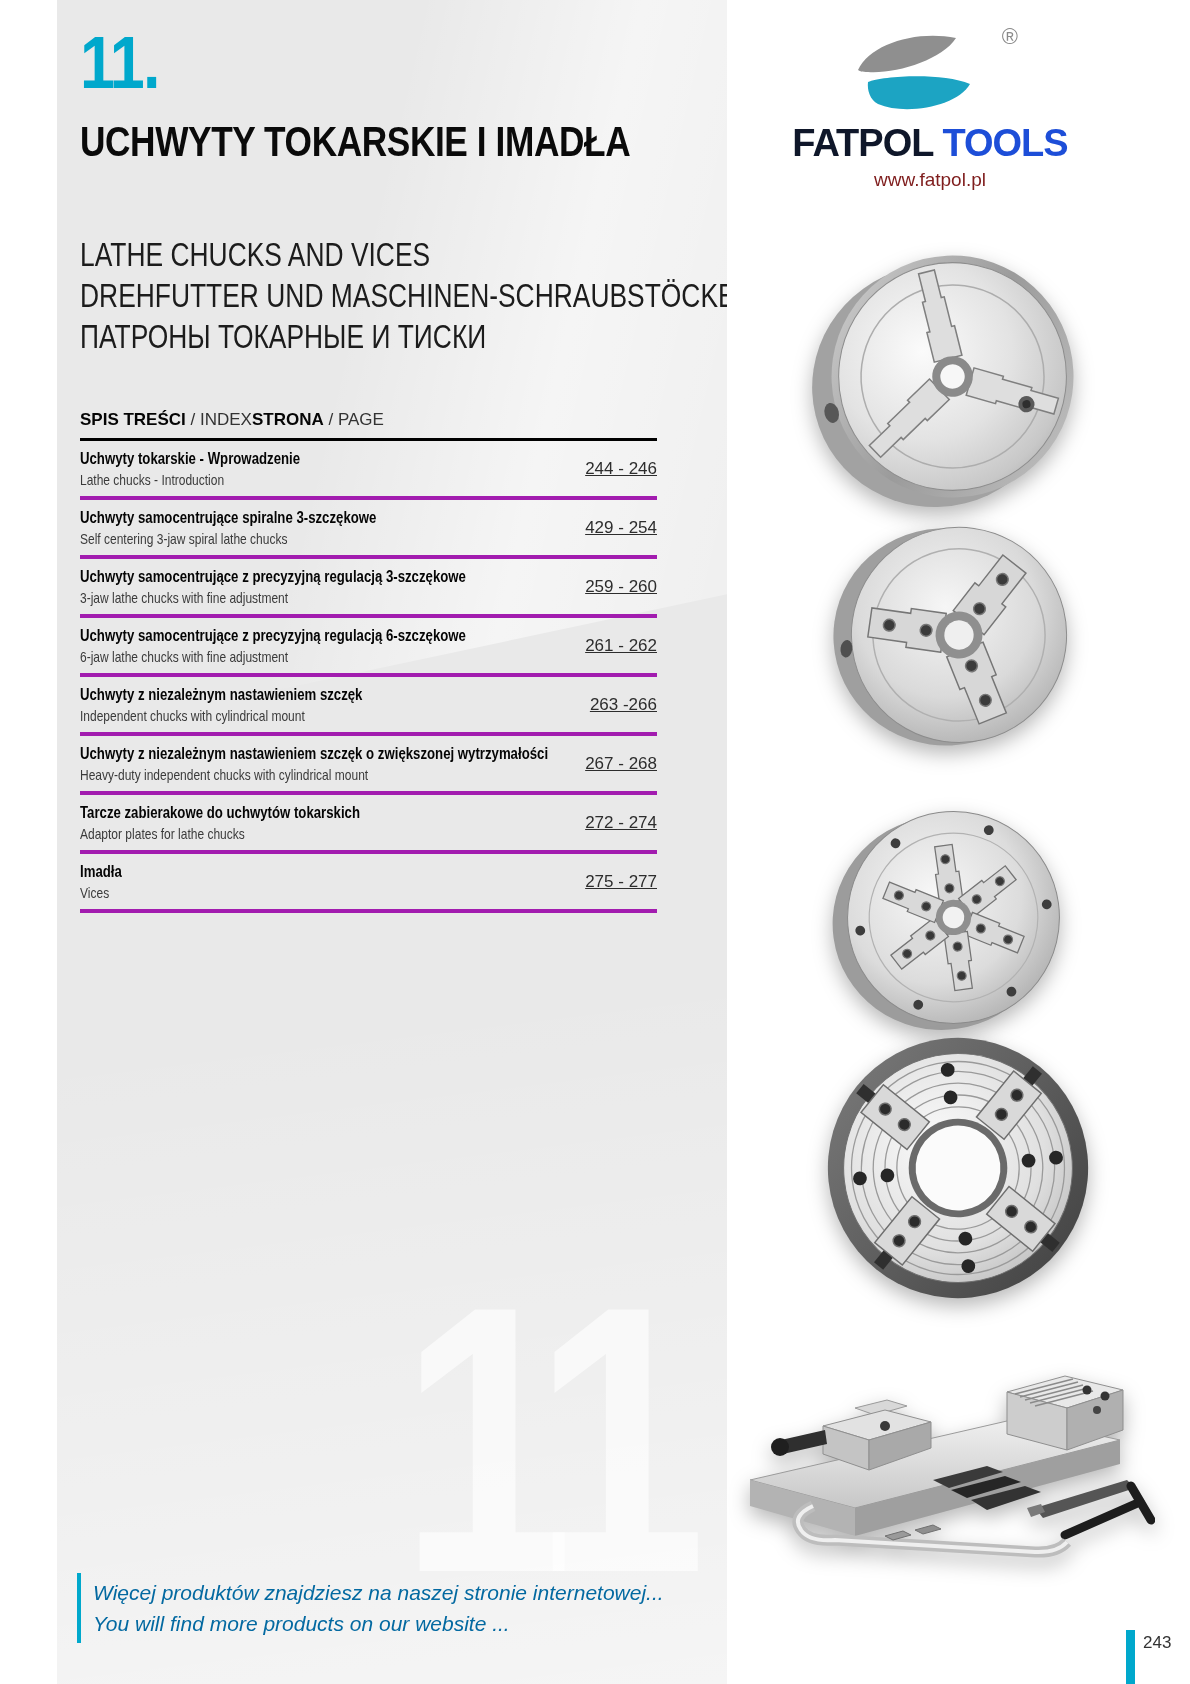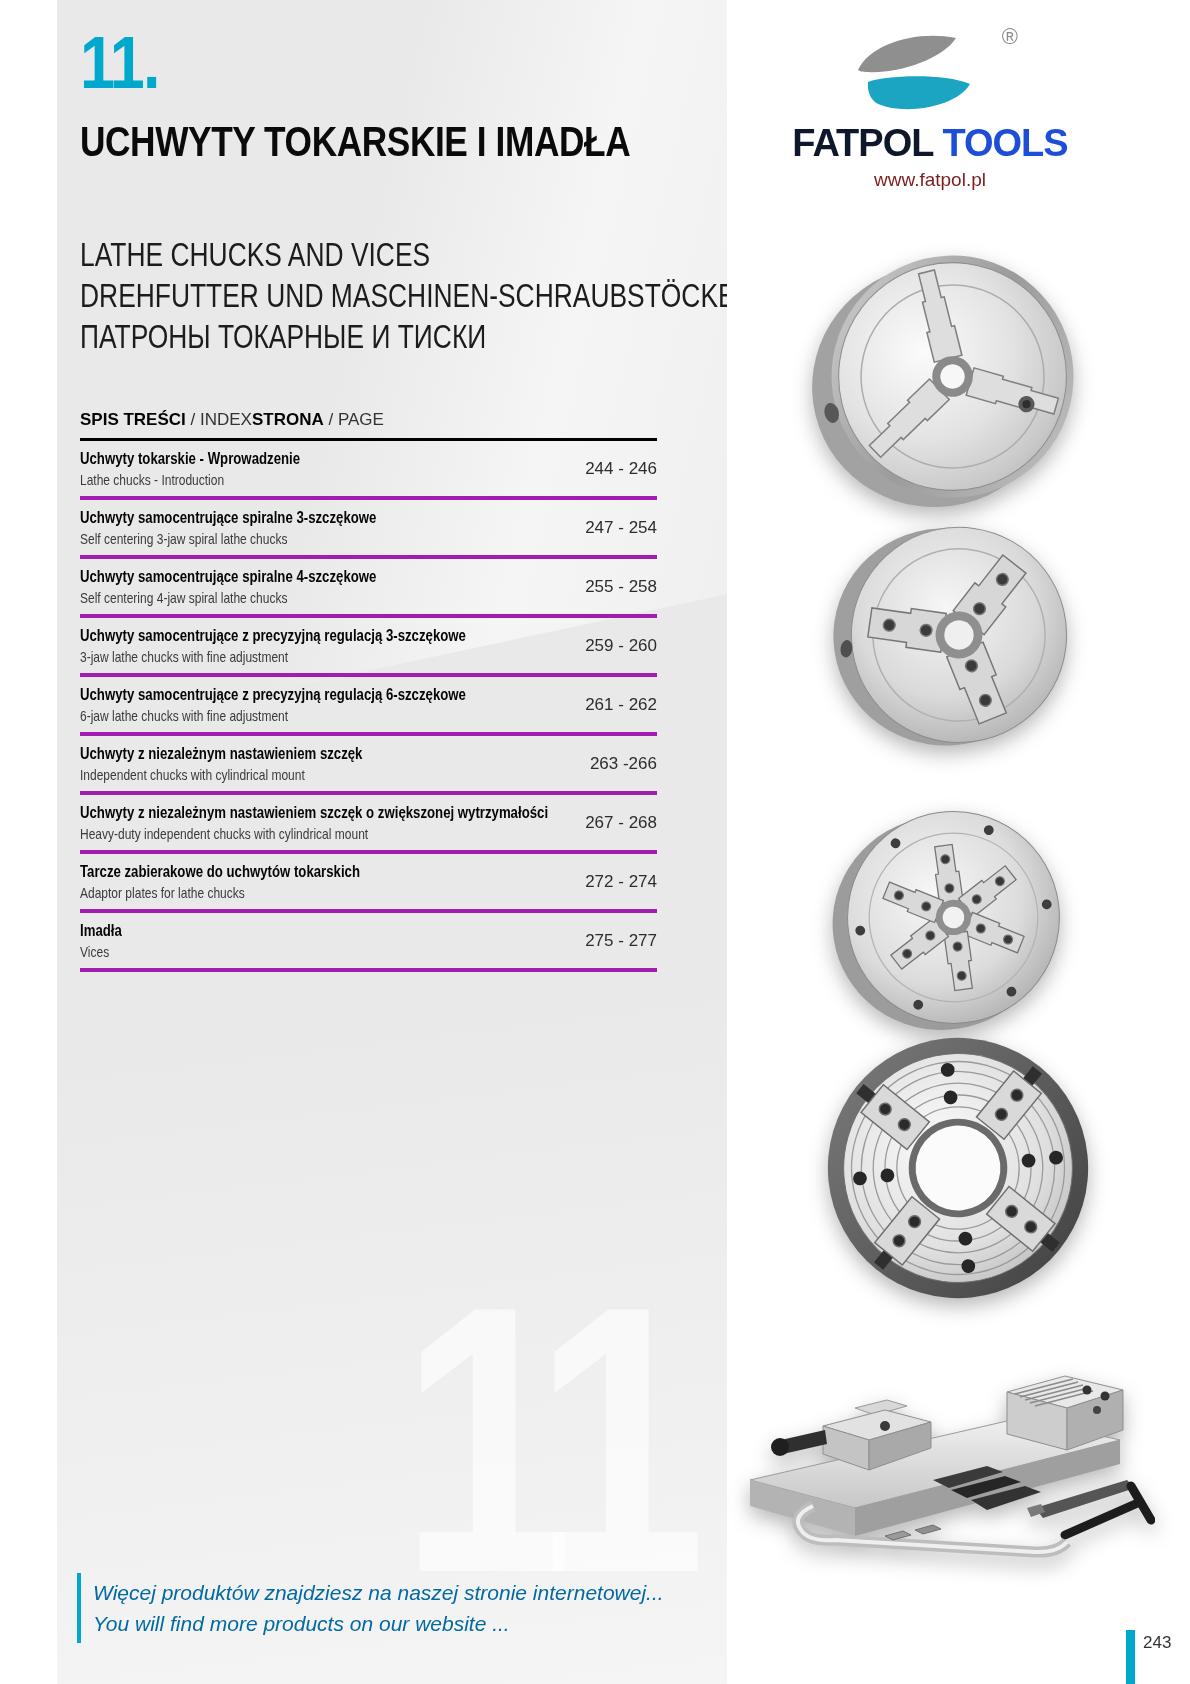--- a/index.html
+++ b/index.html
@@ -37,21 +37,21 @@
   
   .toc { position:absolute; left:23px; top:410px; width:577px; }
   .toc-header { display:flex; align-items:baseline;
                 font-size:17px; color:#333; padding-bottom:8px; border-bottom:3px solid #000; }
   .toc-header .b { font-weight:700; color:#050505; }
   .toc-row { display:flex; justify-content:space-between; align-items:center;
              border-bottom:4px solid #a21caf; padding:8px 0; }
   .toc-titles { flex:1; min-width:0; transform:scaleX(0.80); transform-origin:left center; }
   .toc-titles .pl { font-size:16.5px; font-weight:700; color:#050505; white-space:nowrap; }
   .toc-titles .en { font-size:15px; font-weight:400; color:#3a3a3a; margin-top:3px; white-space:nowrap; }
-  .toc-row .pages { font-size:17px; color:#2d2d2d; white-space:nowrap; padding-left:8px; }
+  .toc-row .pages { font-size:17px; color:#2d2d2d; white-space:nowrap; padding-left:8px;text-decoration:underline; }
 
   
   .footer-bar { position:absolute; left:20px; top:1573px; width:4px; height:70px; background:#00a8cc; }
   .footer-text { position:absolute; left:36px; top:1577px; font-style:italic; font-size:21px;
                  line-height:31px; color:#0369a1; }
 
   
   .logo { position:absolute; left:780px; top:26px; width:300px; text-align:center; }
   .logo-icon-wrap { position:relative; width:200px; margin:0 auto; height:96px; }
   .reg { position:absolute; right:12px; top:-2px; font-size:22px; color:#8a8a8a; }
@@ -109,30 +109,23 @@
               <div class="en">Lathe chucks - Introduction</div>
             </div>
             <div class="pages">244 - 246</div>
           </div>
 
           <div class="toc-row">
             <div class="toc-titles">
               <div class="pl">Uchwyty samocentrujące spiralne 3-szczękowe</div>
               <div class="en">Self centering 3-jaw spiral lathe chucks</div>
             </div>
-            <div class="pages">247 - 254</div>
-          </div>
-
-          <div class="toc-row">
-            <div class="toc-titles">
-              <div class="pl">Uchwyty samocentrujące spiralne 4-szczękowe</div>
-              <div class="en">Self centering 4-jaw spiral lathe chucks</div>
-            </div>
-            <div class="pages">255 - 258</div>
-          </div>
+            <div class="pages">429 - 254</div>
+          </div>
+
 
           <div class="toc-row">
             <div class="toc-titles">
               <div class="pl">Uchwyty samocentrujące z precyzyjną regulacją 3-szczękowe</div>
               <div class="en">3-jaw lathe chucks with fine adjustment</div>
             </div>
             <div class="pages">259 - 260</div>
           </div>
 
           <div class="toc-row">

